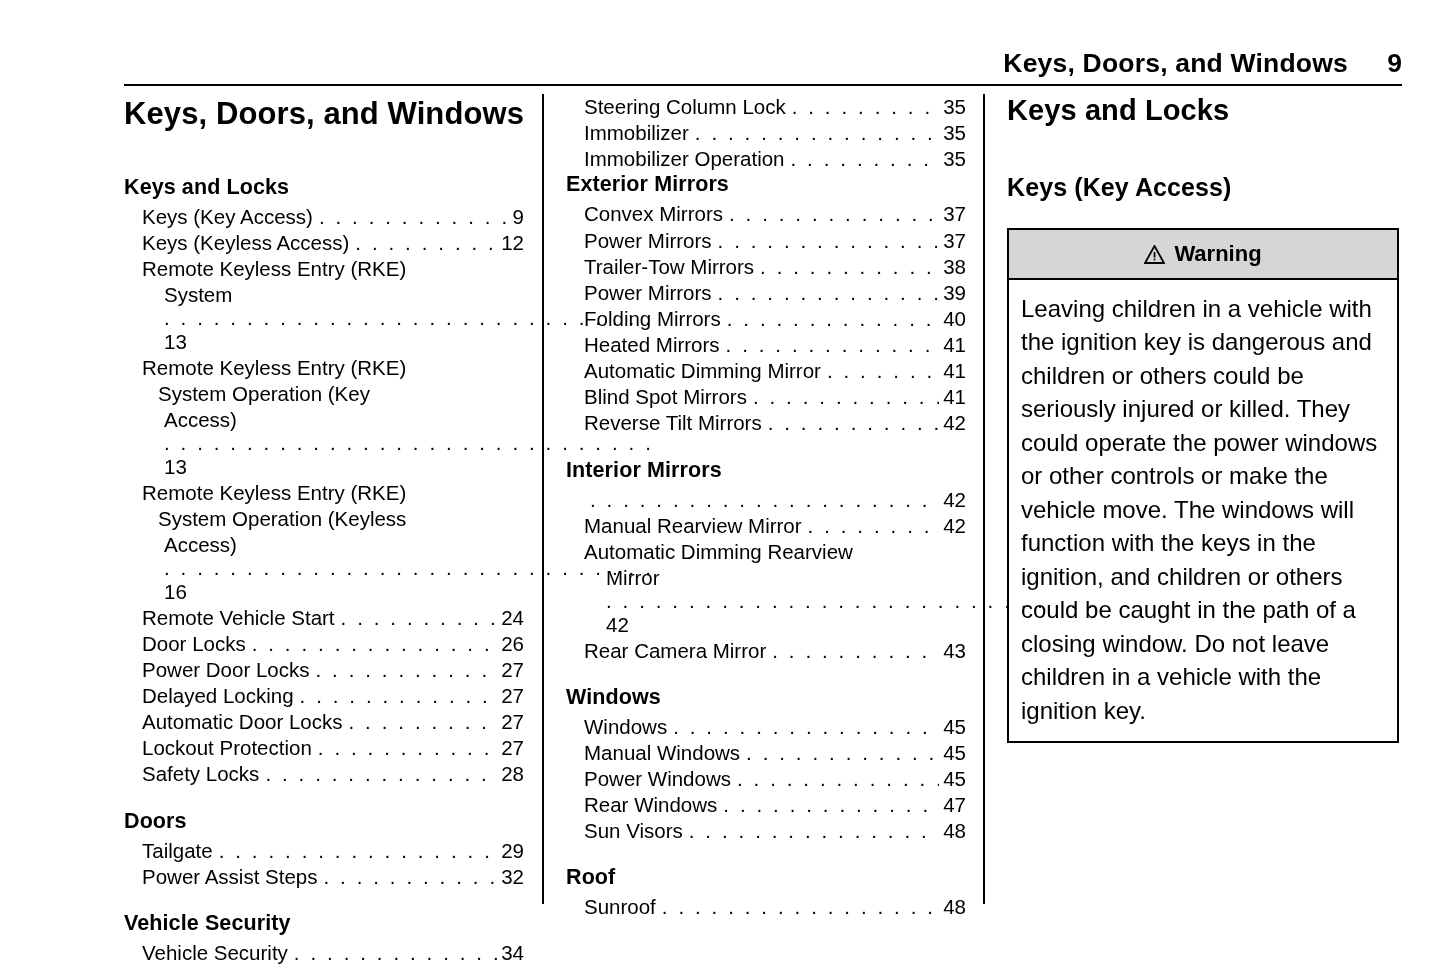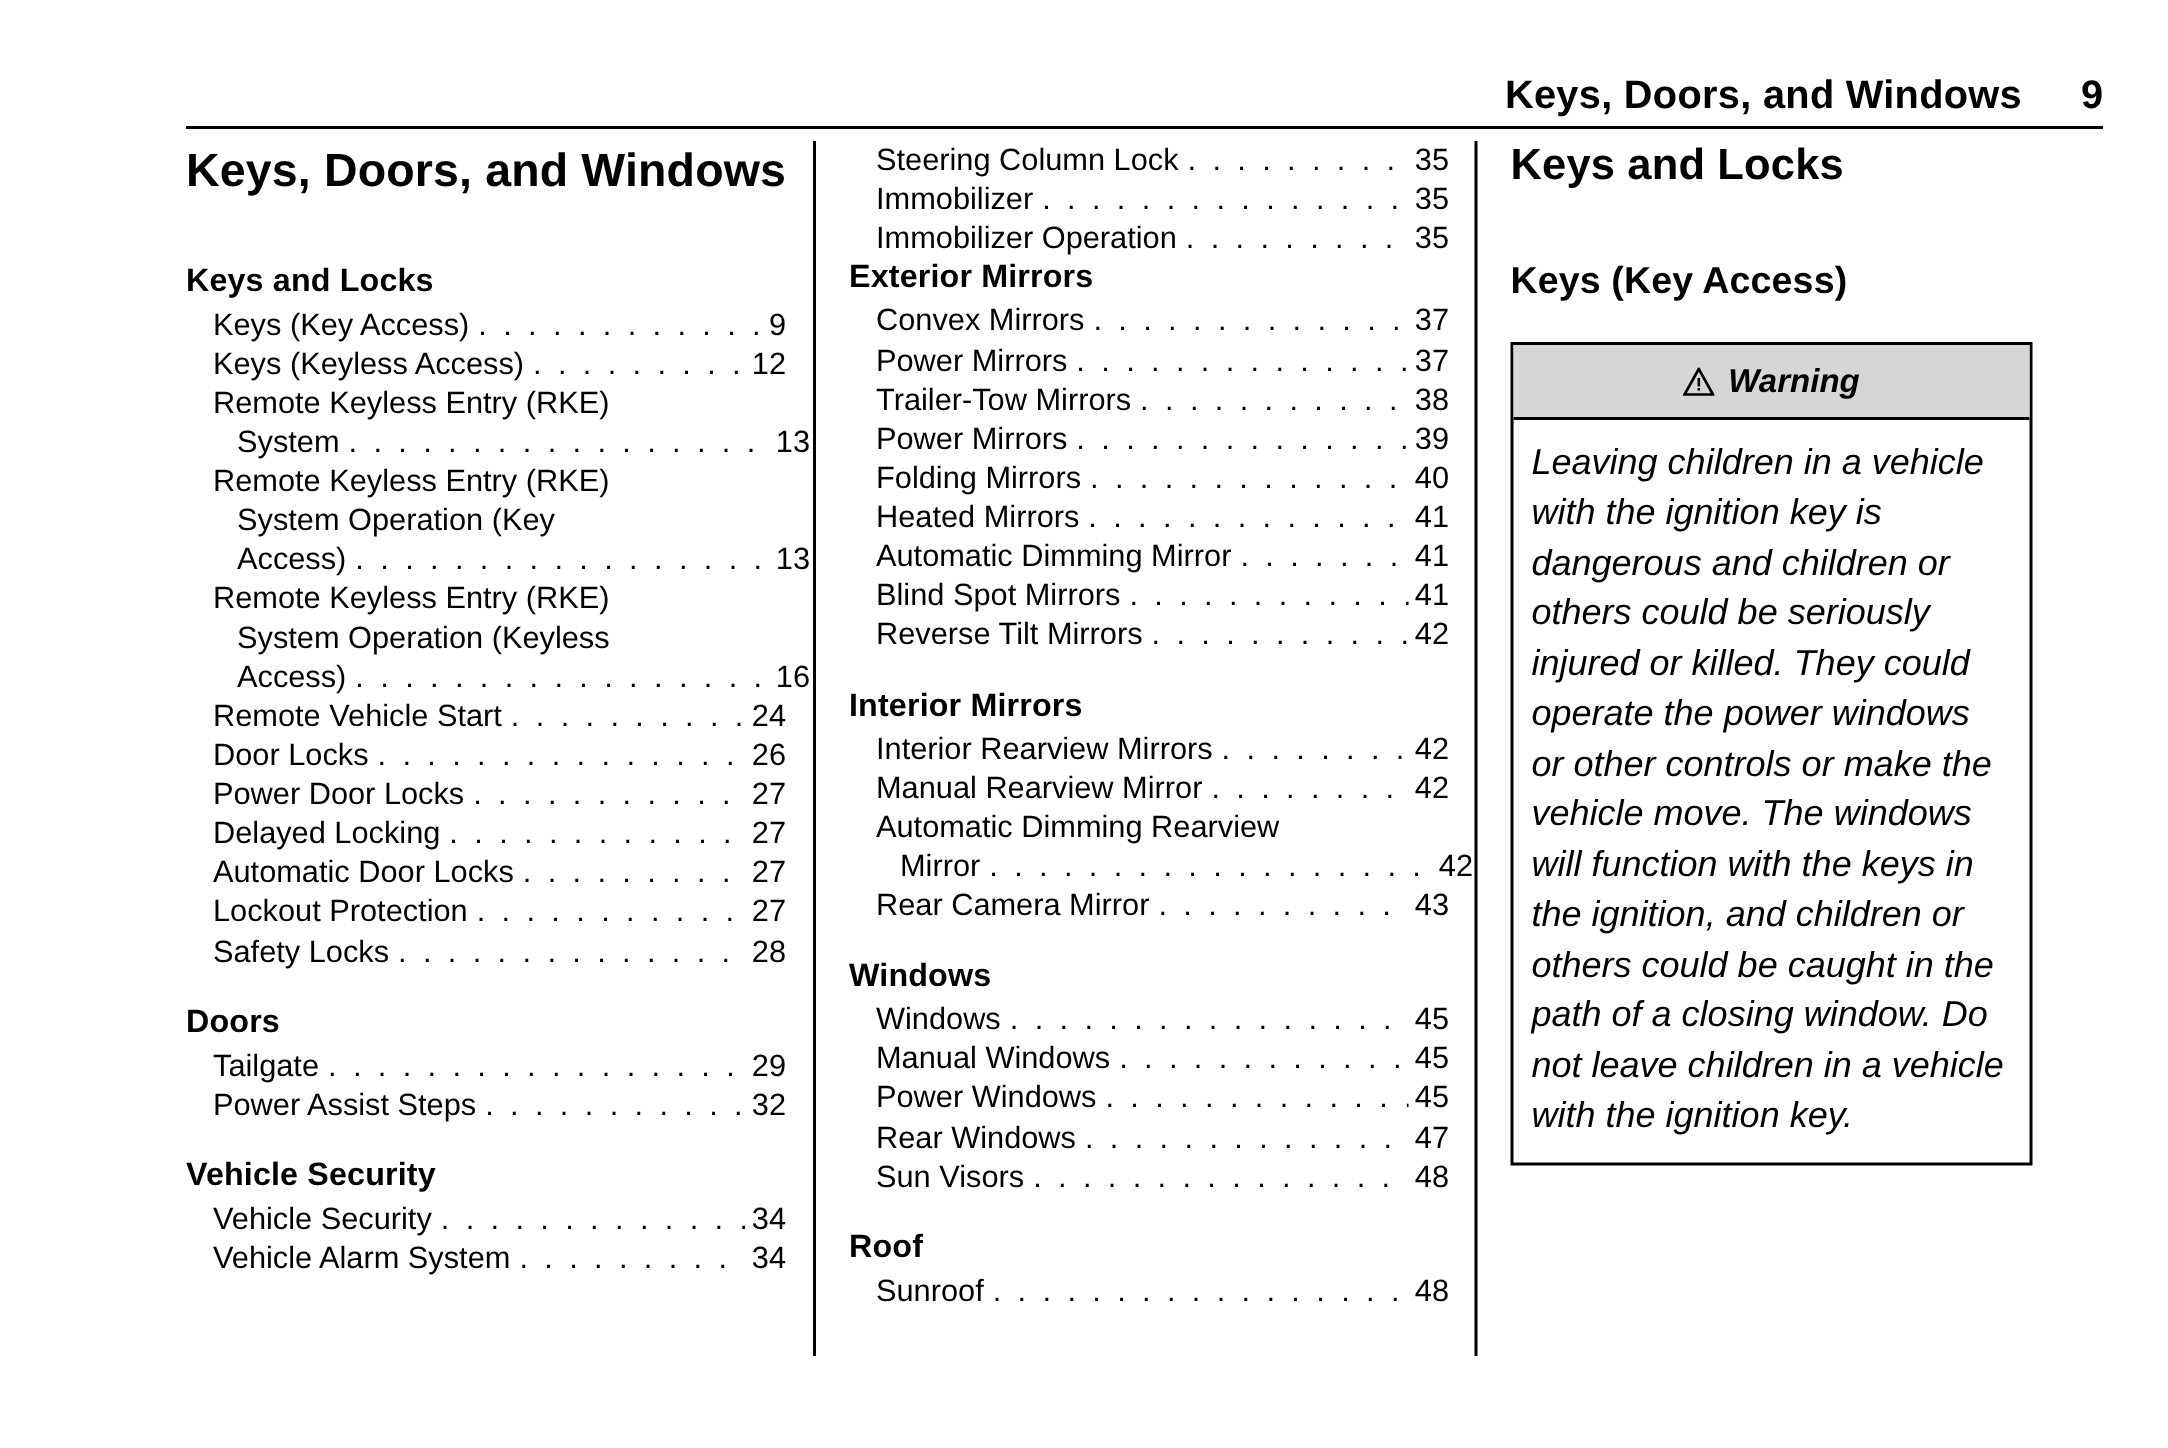--- a/index.html
+++ b/index.html
@@ -98,21 +98,21 @@
     display: block;
     position: relative;
     padding-left: 18px;
   }
   .entry-line {
     display: flex;
     align-items: baseline;
     width: 100%;
   }
   .entry-label { white-space: pre; }
-  .entry-cont { padding-left: 16px; }
+  .entry-cont { padding-left: 16px; flex-direction: column; }
   .dots {
     flex: 1 1 auto;
     overflow: hidden;
     white-space: nowrap;
     margin: 0 4px 0 6px;
     letter-spacing: 2.6px;
     font-size: 20.5px;
     line-height: 1;
   }
   .entry-page {
@@ -129,23 +129,22 @@
   }
   h2.subchapter {
     font-size: 25px;
     font-weight: bold;
     margin: 46px 0 0 0;
     letter-spacing: 0.1px;
   }
   .warning-box {
     margin-top: 26px;
     border: 2px solid #000;
-    width: 348px;
+    width: 392px;
     box-sizing: border-box;
-    font-style: italic;
   }
   .warning-head {
     background: #d6d6d6;
     border-bottom: 2px solid #000;
     text-align: center;
     padding: 11px 0 11px 0;
     font-size: 22px;
     font-weight: bold;
     display: flex;
     align-items: center;
@@ -420,21 +419,20 @@
             </span>
         </li>
       </ul>
     </div>
 
     <div class="toc-section">
       <h2 class="section">Interior Mirrors</h2>
       <ul class="toc">
         <li>
           <span class="entry-line">
-              <span class="entry-label">Interior Rearview Mirrors</span>
               <span class="dots">. . . . . . . . . . . . . . . . . . . . . . . . . . . . . .</span>
               <span class="entry-page">42</span>
             </span>
         </li>
         <li>
           <span class="entry-line">
               <span class="entry-label">Manual Rearview Mirror</span>
               <span class="dots">. . . . . . . . . . . . . . . . . . . . . . . . . . . . . .</span>
               <span class="entry-page">42</span>
             </span>

